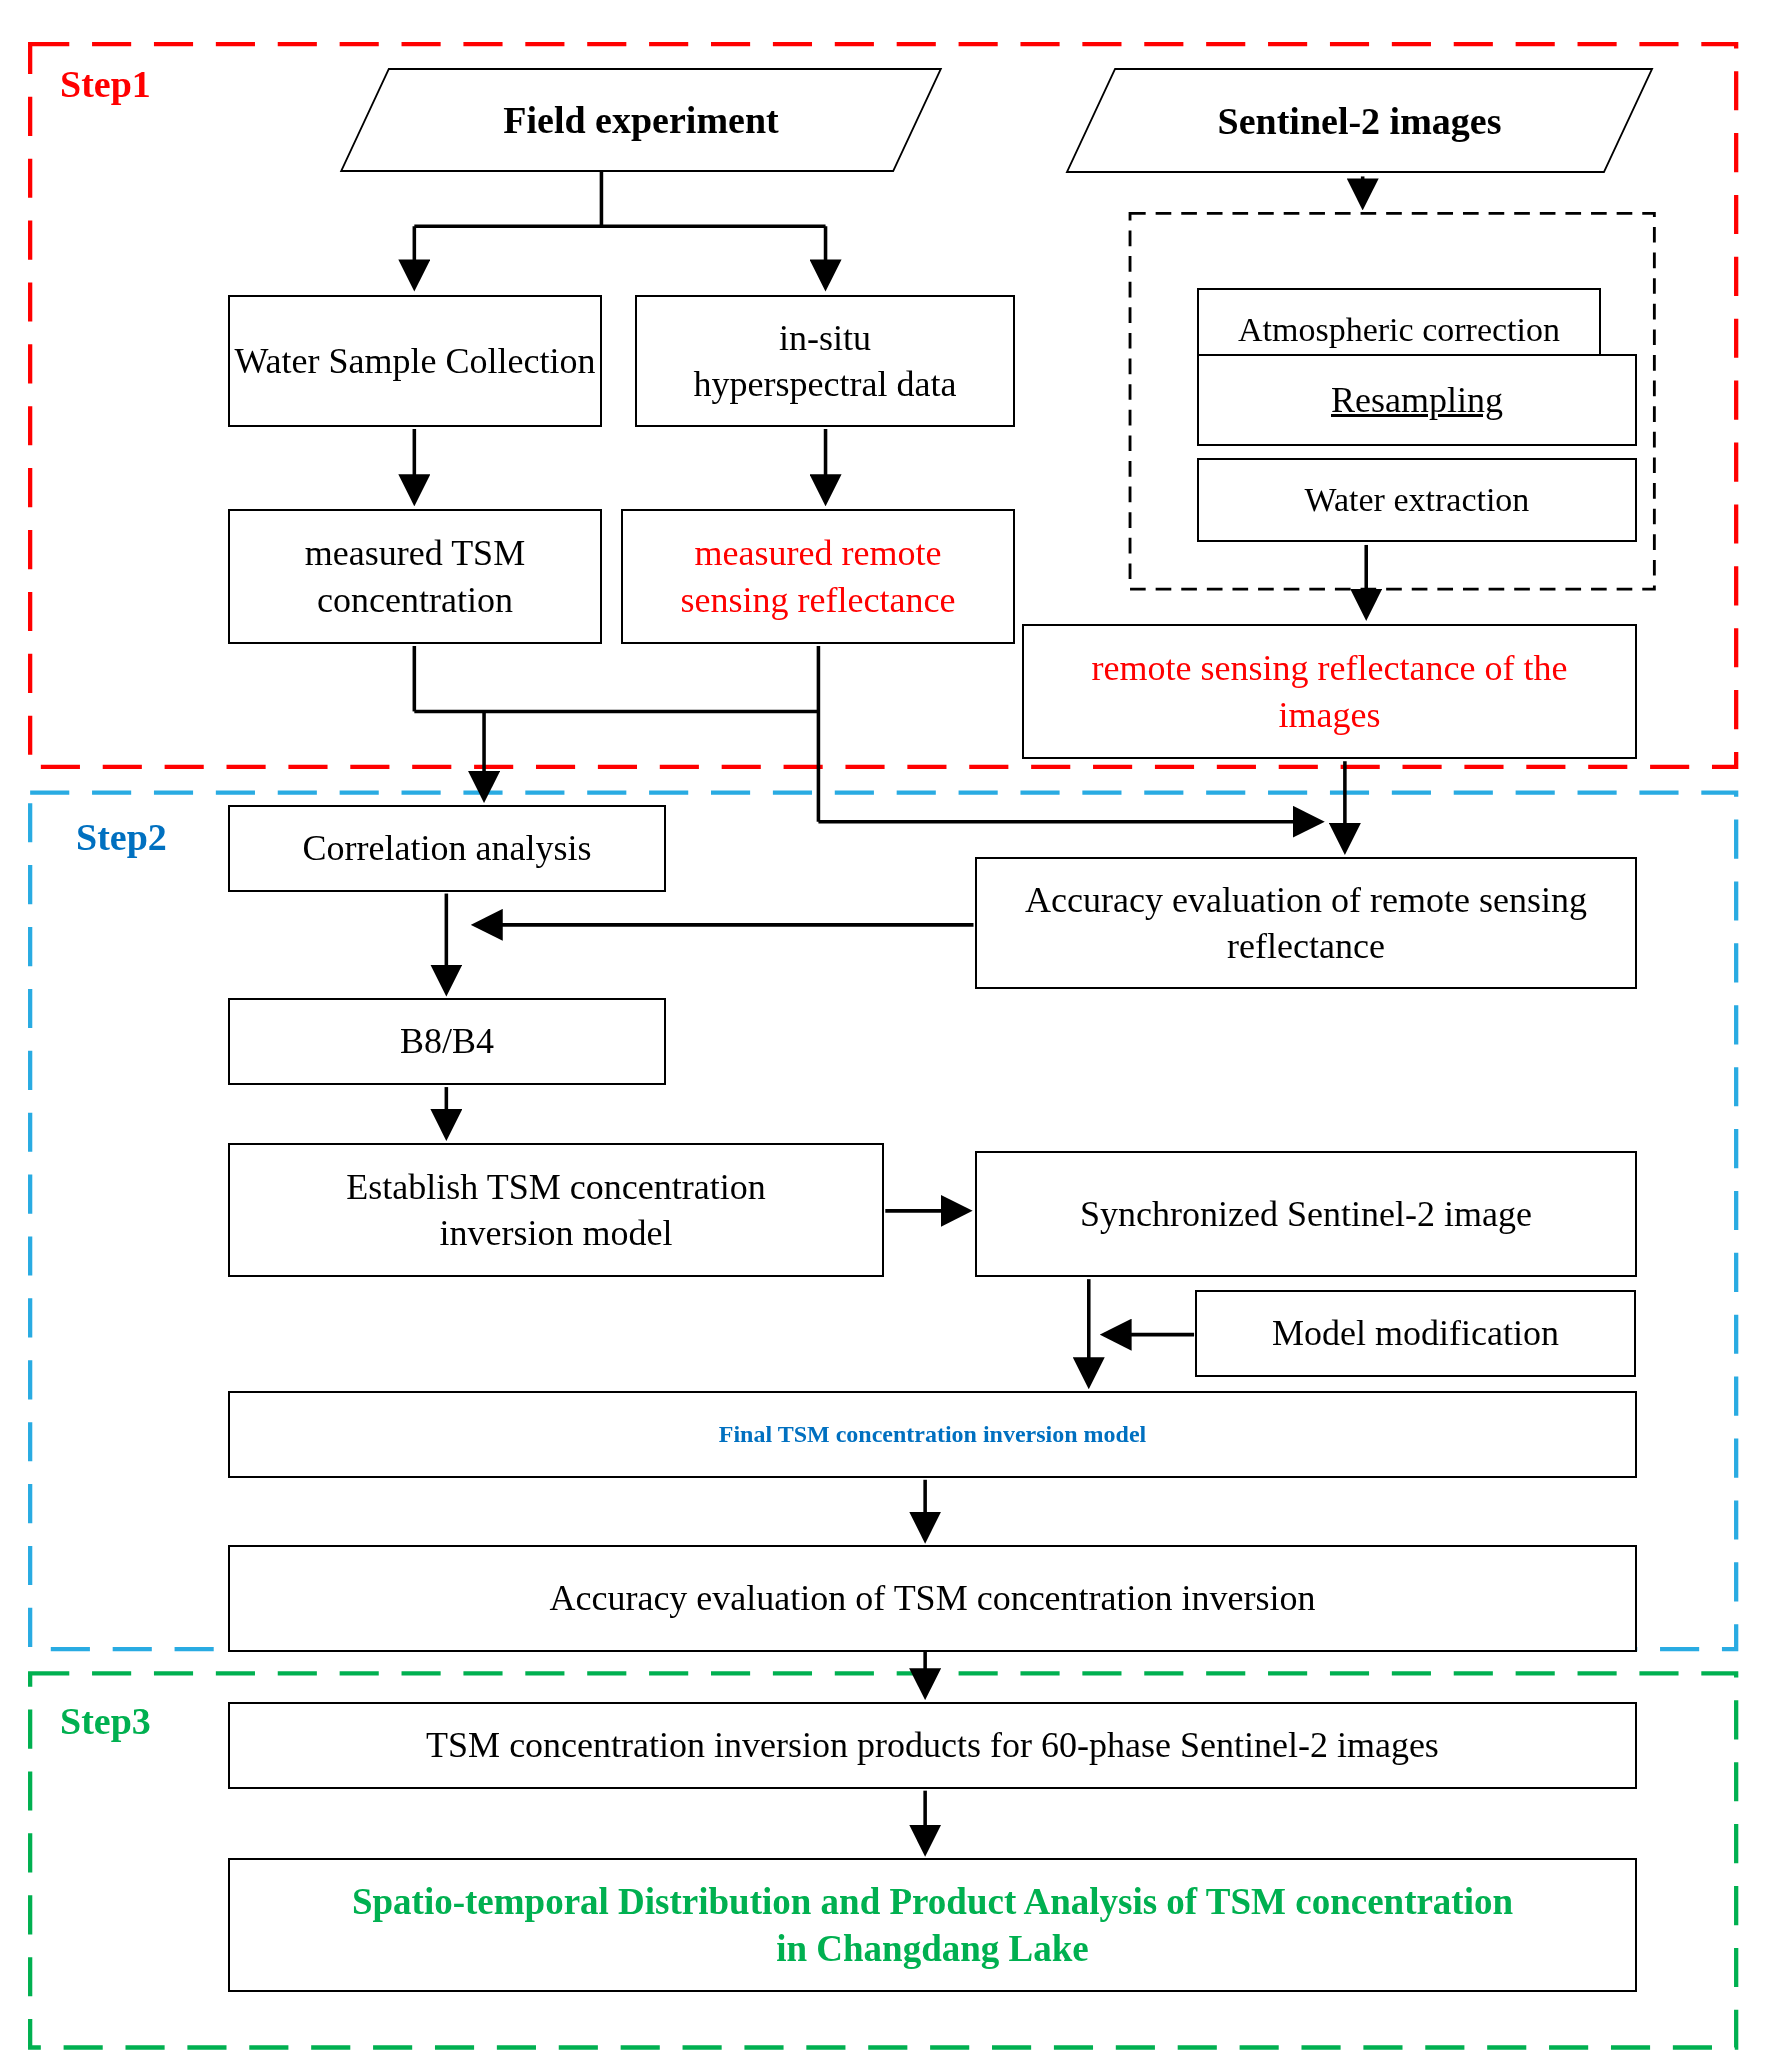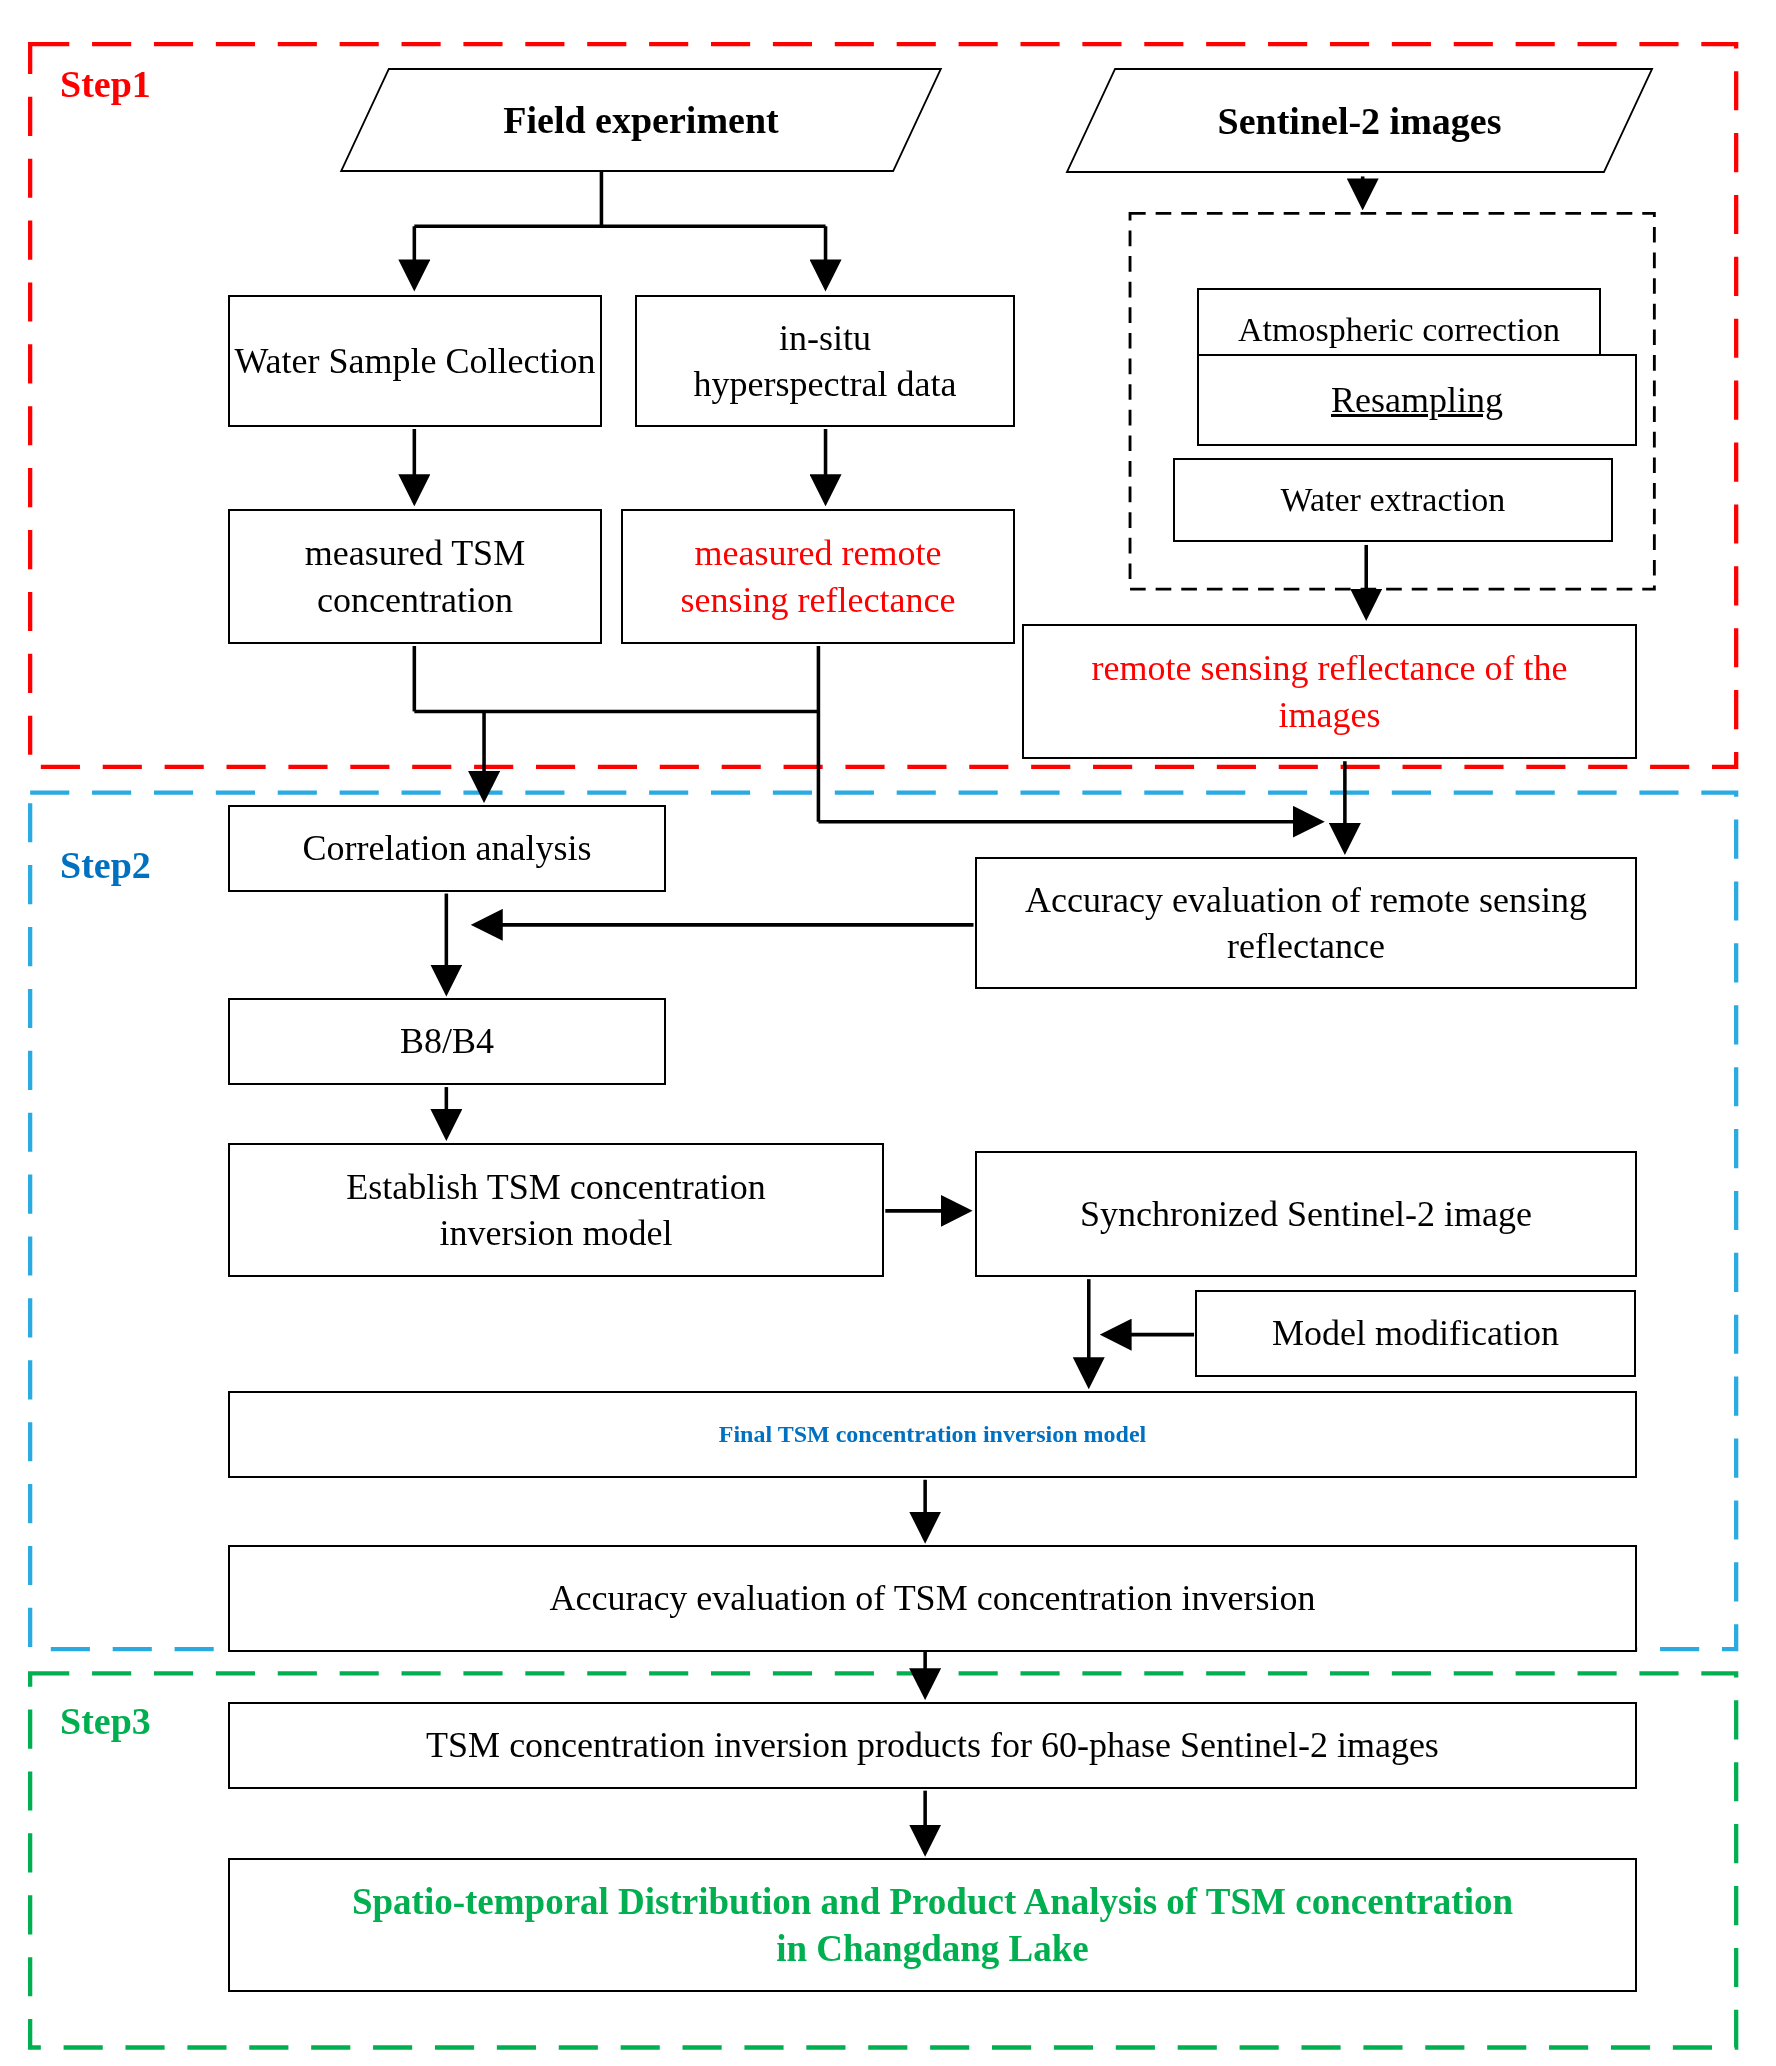--- a/index.html
+++ b/index.html
@@ -87,21 +87,21 @@
       <path d="M1530 1798 V 1946" marker-end="url(#ah)"></path>
       <path d="M1678 1876 H 1552" marker-end="url(#ah)"></path>
       <path d="M1300 2080 V 2163" marker-end="url(#ah)"></path>
 
       <path d="M1300 2297 V 2383" marker-end="url(#ah)"></path>
       <path d="M1300 2517 V 2603" marker-end="url(#ah)"></path>
     </g>
   </svg>
 
   <div class="step-label step1-label" style="left:60px; top:65px;">Step1</div>
-  <div class="step-label step2-label" style="left:60px; top:818px;margin-top:28px;">Step2</div>
+  <div class="step-label step2-label" style="left:76px; top:818px;">Step2</div>
   <div class="step-label step3-label" style="left:60px; top:1702px;">Step3</div>
 
   <div class="para" style="left:364px; top:68px; width:554px; height:104px;">
     <div class="inner">Field experiment</div>
   </div>
 
   <div class="para" style="left:1090px; top:68px; width:539px; height:105px;">
     <div class="inner">Sentinel-2 images</div>
   </div>
 
@@ -122,21 +122,21 @@
   </div>
 
   <div class="node" style="left:1197px; top:249px; width:404px; height:84px; font-size:34px;margin-top:39px;">
     <span>Atmospheric correction</span>
   </div>
 
   <div class="node" style="left:1197px; top:354px; width:440px; height:92px; font-size:36px;text-decoration:underline;">
     <span>Resampling</span>
   </div>
 
-  <div class="node" style="left:1173px; top:458px; width:440px; height:84px; font-size:34px;">
+  <div class="node" style="left:1197px; top:458px; width:440px; height:84px; font-size:34px;">
     <span>Water extraction</span>
   </div>
 
   <div class="node red-text" style="left:1022px; top:624px; width:615px; height:135px; padding:0 64px;">
     <span>remote sensing reflectance of the images</span>
   </div>
 
   <div class="node" style="left:228px; top:805px; width:438px; height:87px;">
     <span>Correlation analysis</span>
   </div>

